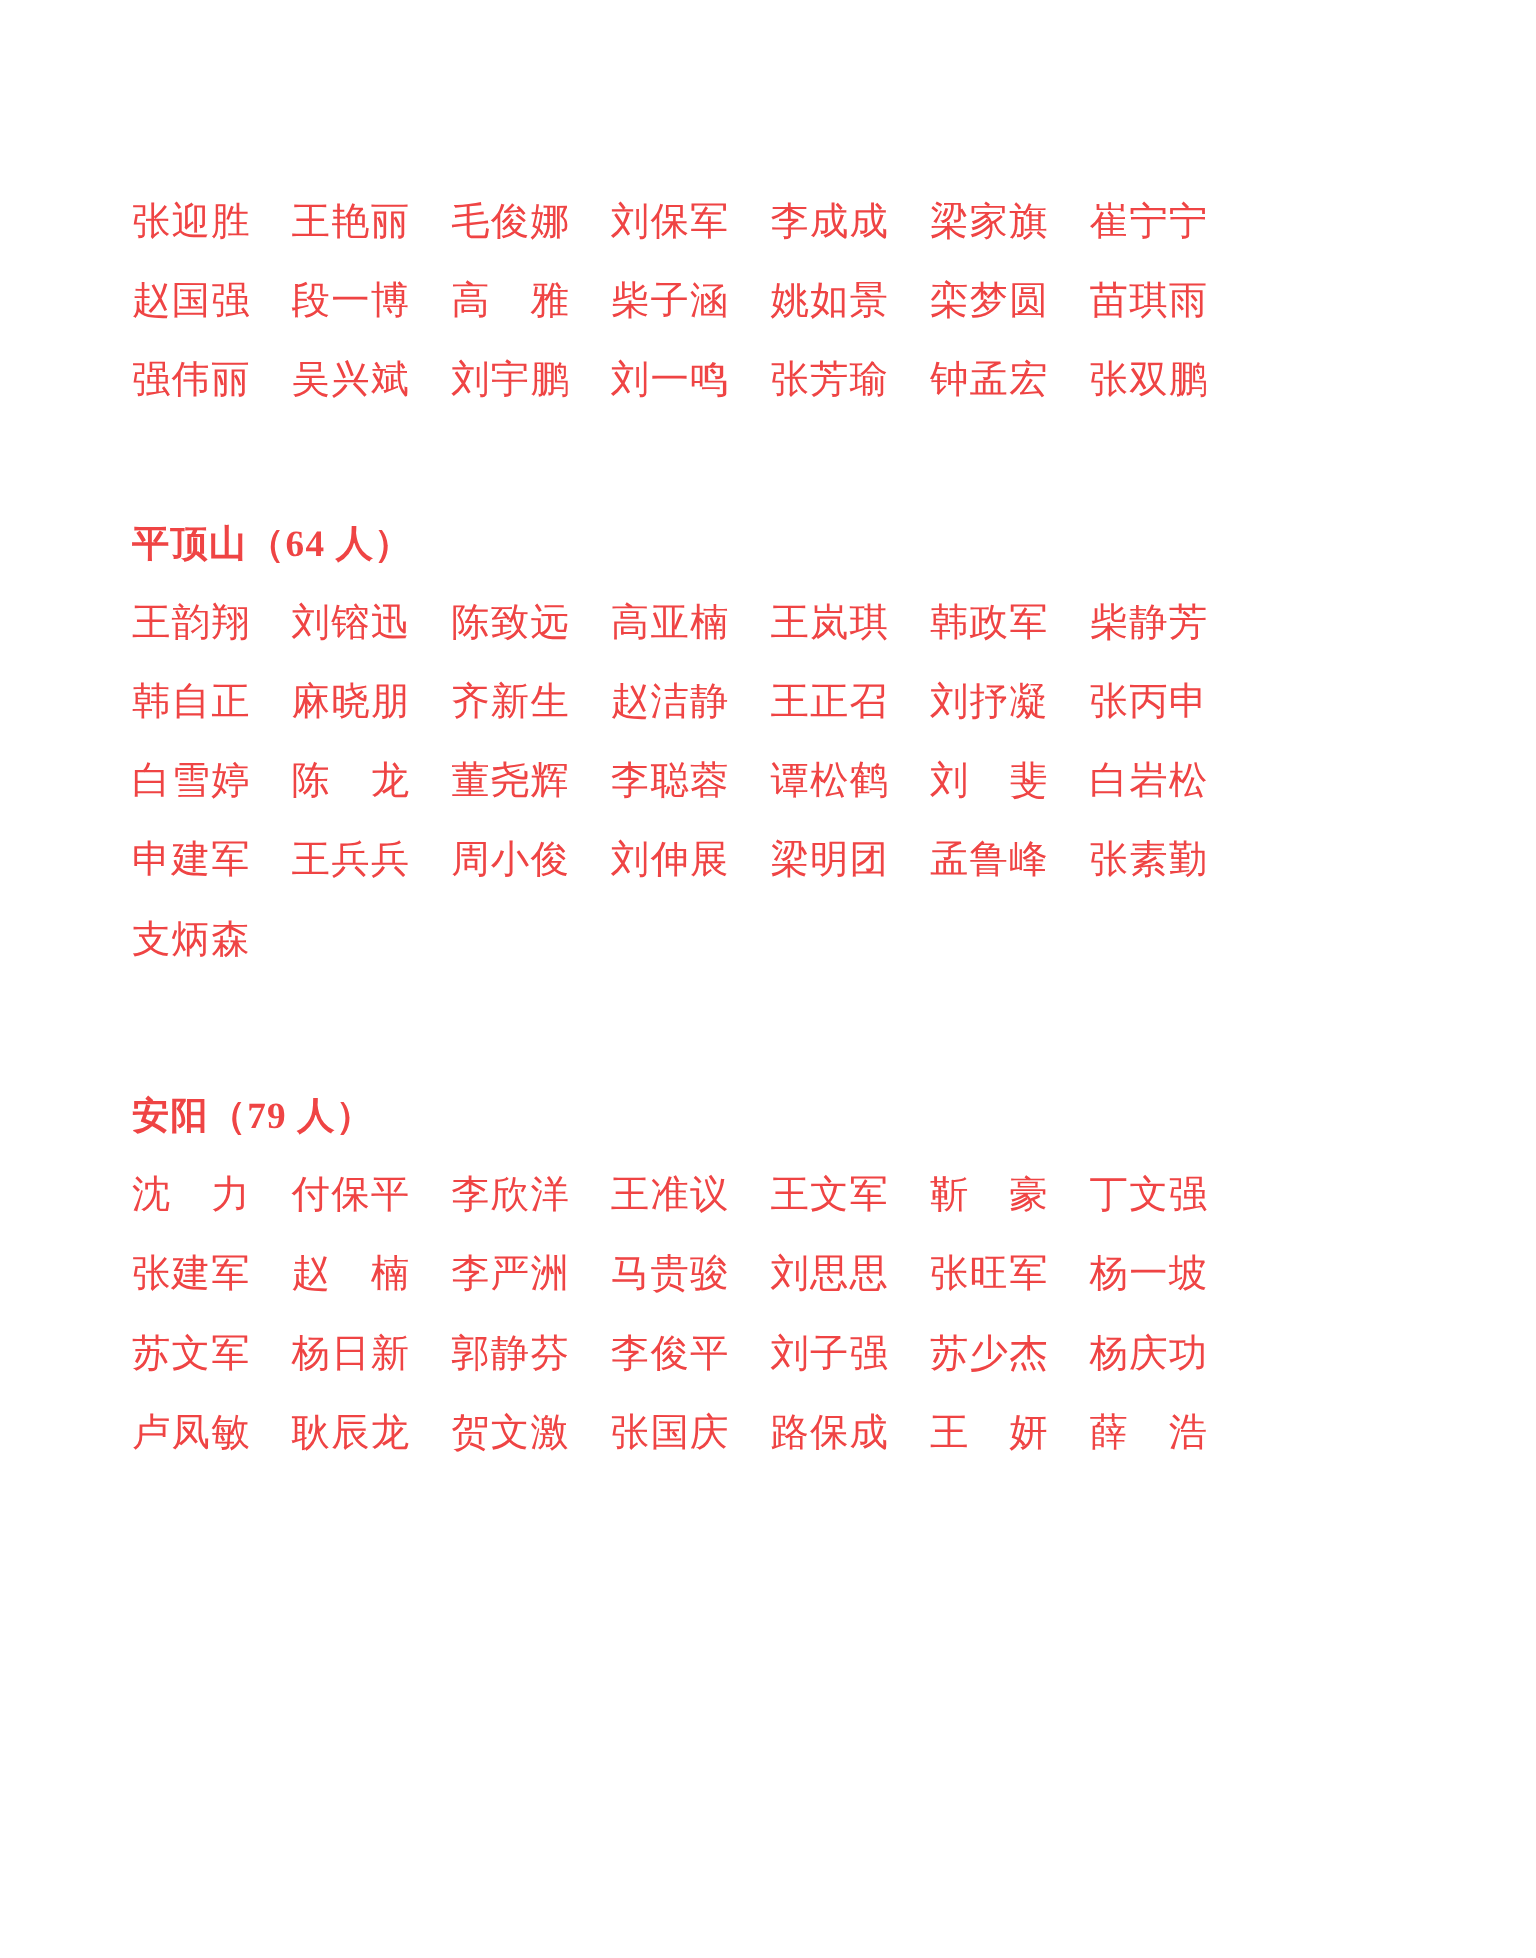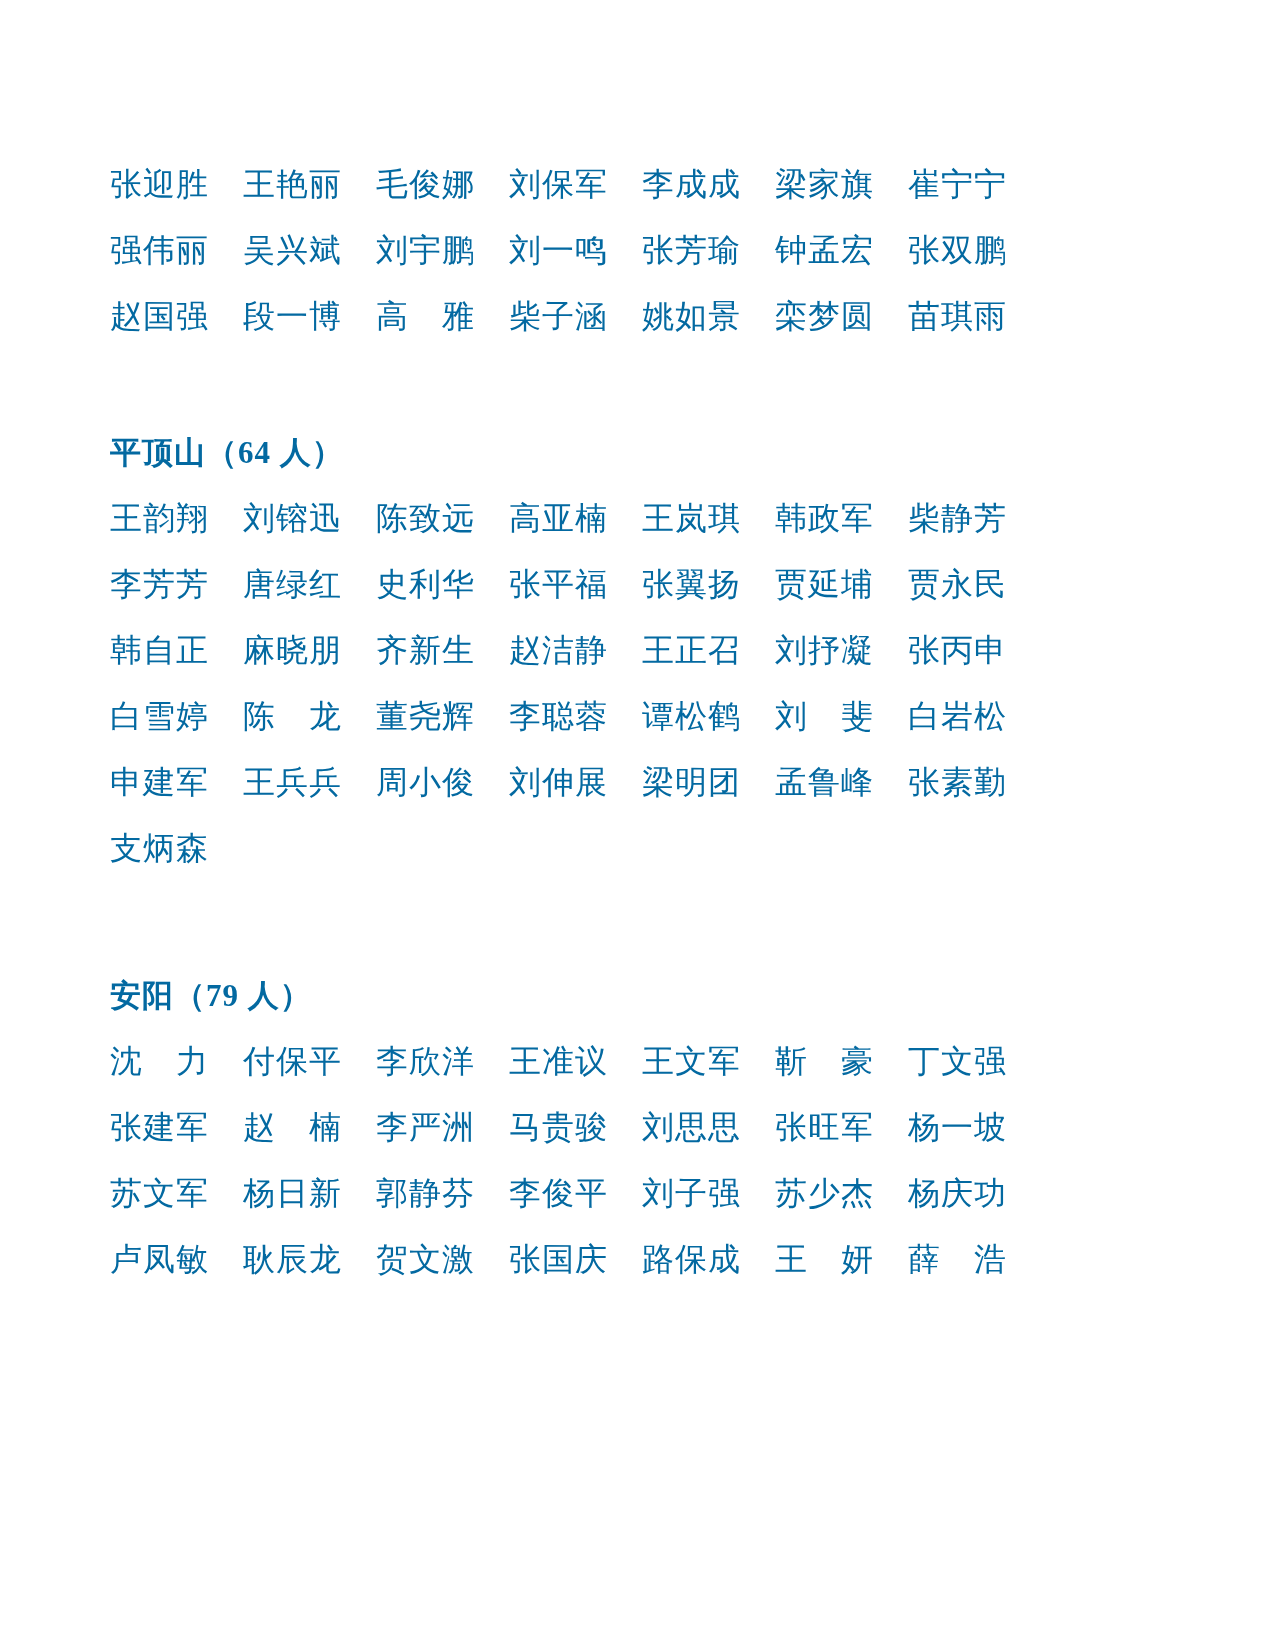--- a/index.html
+++ b/index.html
@@ -7,21 +7,21 @@
     padding: 0;
     background: #ffffff;
   }
   .page {
     position: relative;
     width: 1280px;
     height: 1632px;
     background: #ffffff;
     overflow: hidden;
     font-family: "Liberation Serif", "DejaVu Serif", serif;
-    color: #0369a1;
+    color: #ef4444;
   }
   #content {
     padding-top: 152px;
     padding-left: 110px;
   }
   .name-row {
     height: 66px;
     display: flex;
     align-items: center;
   }
@@ -52,57 +52,48 @@
         <div class="name-row">
           <span class="name-cell">张迎胜</span>
           <span class="name-cell">王艳丽</span>
           <span class="name-cell">毛俊娜</span>
           <span class="name-cell">刘保军</span>
           <span class="name-cell">李成成</span>
           <span class="name-cell">梁家旗</span>
           <span class="name-cell">崔宁宁</span>
         </div>
         <div class="name-row">
+          <span class="name-cell">赵国强</span>
+          <span class="name-cell">段一博</span>
+          <span class="name-cell">高　雅</span>
+          <span class="name-cell">柴子涵</span>
+          <span class="name-cell">姚如景</span>
+          <span class="name-cell">栾梦圆</span>
+          <span class="name-cell">苗琪雨</span>
+        </div>
+        <div class="name-row">
           <span class="name-cell">强伟丽</span>
           <span class="name-cell">吴兴斌</span>
           <span class="name-cell">刘宇鹏</span>
           <span class="name-cell">刘一鸣</span>
           <span class="name-cell">张芳瑜</span>
           <span class="name-cell">钟孟宏</span>
           <span class="name-cell">张双鹏</span>
-        </div>
-        <div class="name-row">
-          <span class="name-cell">赵国强</span>
-          <span class="name-cell">段一博</span>
-          <span class="name-cell">高　雅</span>
-          <span class="name-cell">柴子涵</span>
-          <span class="name-cell">姚如景</span>
-          <span class="name-cell">栾梦圆</span>
-          <span class="name-cell">苗琪雨</span>
         </div>
       </section>
       <section id="sec-pingdingshan">
         <div class="section-header">平顶山（64 人）</div>
         <div class="name-row">
           <span class="name-cell">王韵翔</span>
           <span class="name-cell">刘镕迅</span>
           <span class="name-cell">陈致远</span>
           <span class="name-cell">高亚楠</span>
           <span class="name-cell">王岚琪</span>
           <span class="name-cell">韩政军</span>
           <span class="name-cell">柴静芳</span>
-        </div>
-        <div class="name-row">
-          <span class="name-cell">李芳芳</span>
-          <span class="name-cell">唐绿红</span>
-          <span class="name-cell">史利华</span>
-          <span class="name-cell">张平福</span>
-          <span class="name-cell">张翼扬</span>
-          <span class="name-cell">贾延埔</span>
-          <span class="name-cell">贾永民</span>
         </div>
         <div class="name-row">
           <span class="name-cell">韩自正</span>
           <span class="name-cell">麻晓朋</span>
           <span class="name-cell">齐新生</span>
           <span class="name-cell">赵洁静</span>
           <span class="name-cell">王正召</span>
           <span class="name-cell">刘抒凝</span>
           <span class="name-cell">张丙申</span>
         </div>

